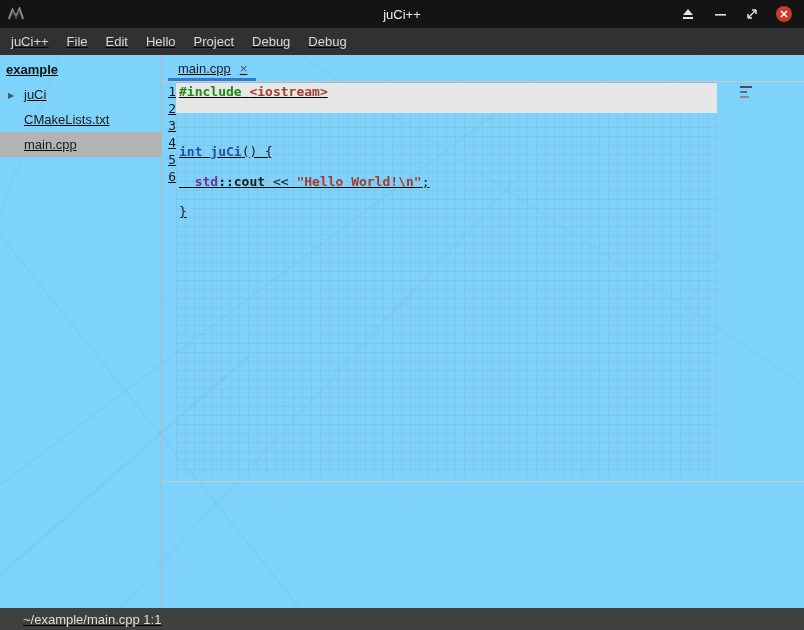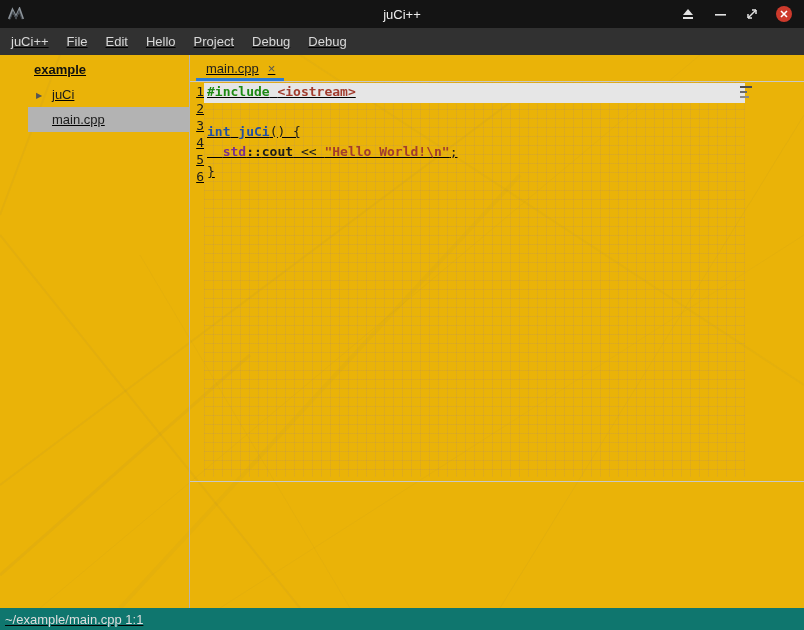--- a/index.html
+++ b/index.html
@@ -19,21 +19,21 @@
           justify-content:center; cursor:default; }
   .close-circle { width:16px; height:16px; border-radius:50%; background:#cd3a2c;
                   display:flex; align-items:center; justify-content:center; }
 
   
   .menubar { height:27px; background:#313131; display:flex; align-items:center;
              padding-left:2px; flex:0 0 27px; }
   .menu-item { color:#d8d8d8; font-size:13px; padding:0 9px; line-height:27px; }
 
   
-  .content { flex:1 1 auto; display:flex; position:relative; background:#eab308;padding-left:28px; }
+  .content { flex:1 1 auto; display:flex; position:relative; background:#7dd3fc; }
   .bg-texture { position:absolute; inset:0; pointer-events:none; }
 
   
   .sidebar { width:162px; flex:0 0 162px; border-right:1px solid #b4b4b4;
              position:relative; }
   .tree-root { font-size:13px; font-weight:bold; color:#111; padding:7px 8px 5px 6px; }
   .tree-item { height:25px; display:flex; align-items:center; font-size:13px;
                color:#1b1b1b; position:relative; padding-left:24px; }
   .tree-item.selected { background:#b3b3b3; }
   .expander { position:absolute; left:8px; top:50%; transform:translateY(-50%);
@@ -55,35 +55,35 @@
             font-family:"DejaVu Sans Mono","Liberation Mono",monospace;
             font-size:13px; line-height:17px; }
   .gutter { width:14px; flex:0 0 14px; text-align:right; color:#1c1c1c;
             padding-top:1px; }
   .gutter .ln { height:17px; }
   .code-region { width:541px; flex:0 0 541px; padding-top:1px;
       background-image:
         linear-gradient(rgba(165,135,135,0.16) 1px, transparent 1px),
         linear-gradient(90deg, rgba(165,135,135,0.16) 1px, transparent 1px);
       background-size:9px 9px; height:395px; }
-  .cl { height:20px; white-space:pre; padding-left:3px; color:#1a1a1a; }
+  .cl { height:30px; white-space:pre; padding-left:3px; color:#1a1a1a; }
   .cl.hl { background:#e6e6e6; }
   .overview { position:absolute; right:52px; top:4px; display:flex;
               flex-direction:column; gap:3px; align-items:flex-start; }
   .ov-bar { height:2px; background:#4c4c4c; }
   .ov-bar.b2 { width:7px; background:#6a6a6a; }
   .ov-bar.b3 { width:9px; background:#8a8a8a; }
   .ov-bar.b1 { width:12px; }
 
   .h-sep { height:1px; background:#c8c8c8; flex:0 0 1px; }
   .bottom-panel { flex:1 1 auto; }
 
   
-  .statusbar { height:22px; flex:0 0 22px; background:#0f766e; color:#dedede;
-               font-size:13px; display:flex; align-items:center; padding-left:5px; }
+  .statusbar { height:22px; flex:0 0 22px; background:#404040; color:#dedede;
+               font-size:13px; display:flex; align-items:center; padding-left:23px; }
 </style>
 </head>
 <body>
 
 <div class="window">
 
   <div class="titlebar">
     <span class="app-icon">
       <svg width="18" height="15" viewBox="0 0 18 15">
         <path d="M2 12 L5.5 3 L9 10 L12.5 2 L16 12" fill="none" stroke="#8d949b" stroke-width="2.2"></path>
@@ -145,20 +145,23 @@
       </g>
     </svg>
 
     <div class="sidebar">
       <div class="tree-root">example</div>
       <div id="tree-items">
           <div class="tree-item">
             <span class="expander">▶</span>
             <span>juCi</span>
           </div>
+          <div class="tree-item">
+            <span>CMakeLists.txt</span>
+          </div>
           <div class="tree-item selected">
             <span>main.cpp</span>
           </div>
         </div>
     </div>
 
     <div class="main">
 
       <div class="tabbar">
         <div class="tab">

